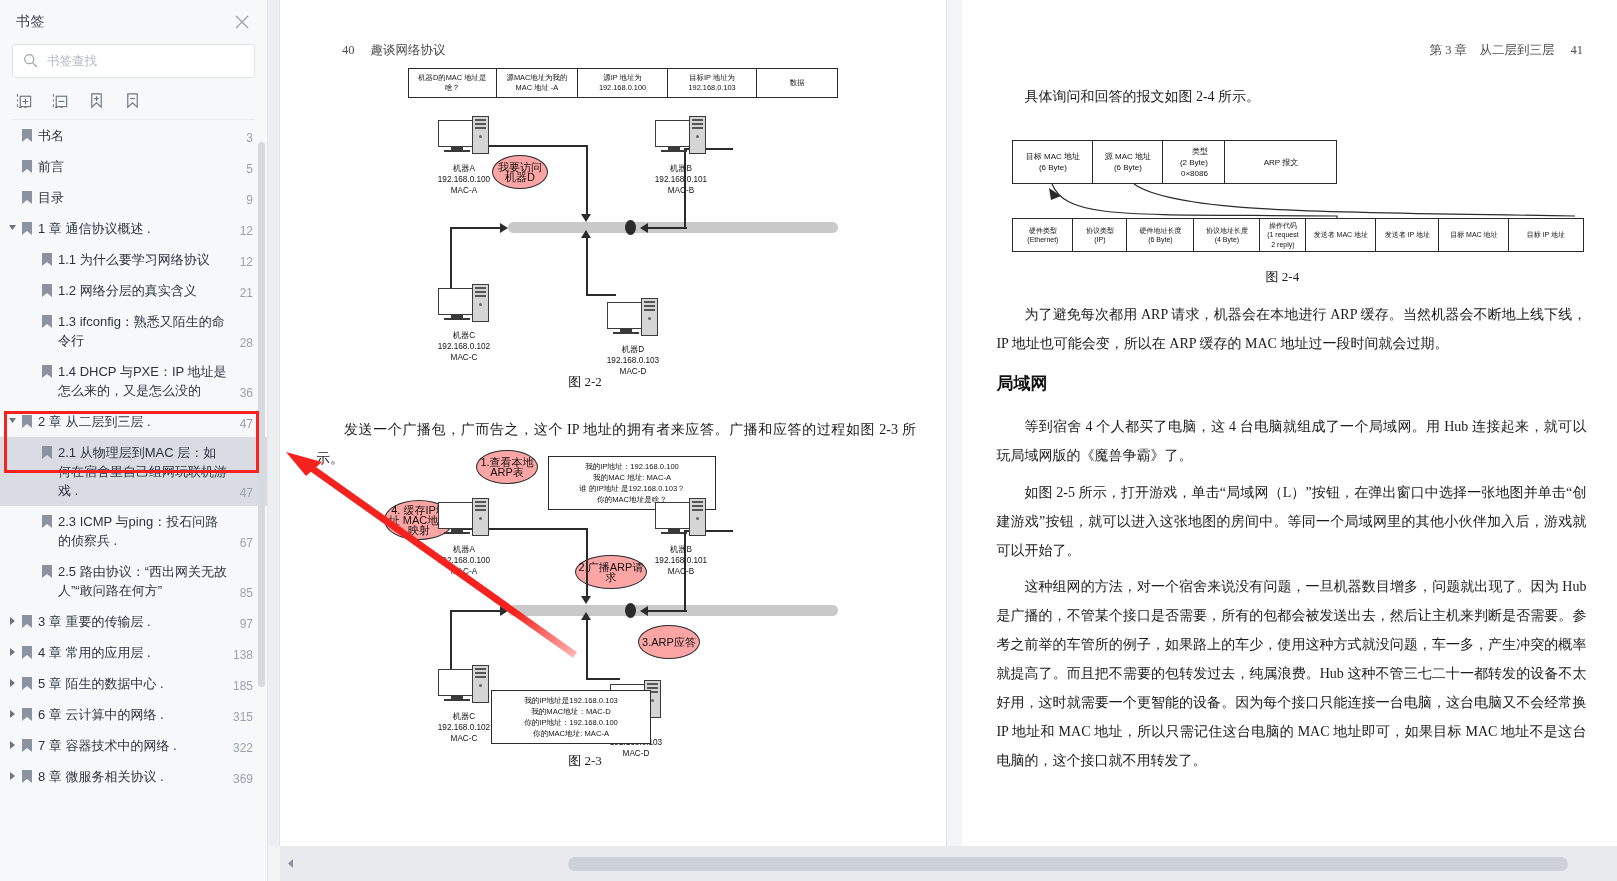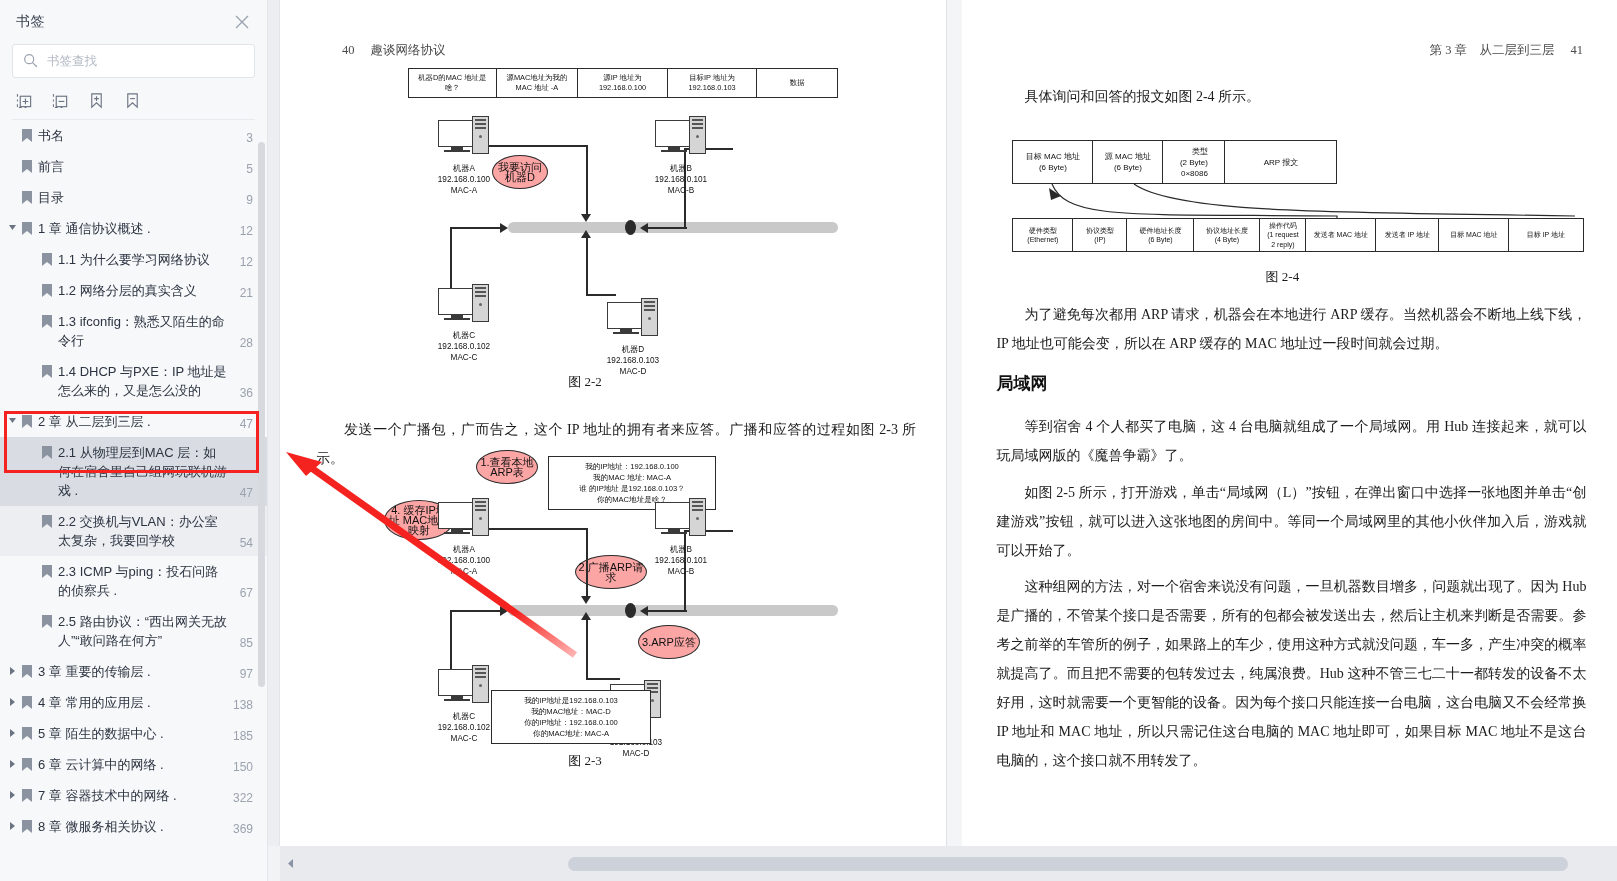--- a/index.html
+++ b/index.html
@@ -474,34 +474,20 @@
             </svg>
           </span>
           <span class="bmk-icon">
             <svg width="10" height="13" viewBox="0 0 10 13">
               <path d="M0 0 H10 V13 L5 9 L0 13 Z" fill="currentColor"></path>
             </svg>
           </span>
           <span class="bm-label">2.1 从物理层到MAC 层：如何在宿舍里自己组网玩联机游戏 .</span>
           <span class="bm-page">47</span>
         </div>
-        <div class="bm-row lvl1 hovered">
-          <span class="twisty empty">
-            <svg width="8" height="8" viewBox="0 0 8 8">
-              <path d="M1 0 L6 4 L1 8 Z" fill="currentColor"></path>
-            </svg>
-          </span>
-          <span class="bmk-icon">
-            <svg width="10" height="13" viewBox="0 0 10 13">
-              <path d="M0 0 H10 V13 L5 9 L0 13 Z" fill="currentColor"></path>
-            </svg>
-          </span>
-          <span class="bm-label">2.2 交换机与VLAN：办公室太复杂，我要回学校</span>
-          <span class="bm-page">54</span>
-        </div>
         <div class="bm-row lvl1">
           <span class="twisty empty">
             <svg width="8" height="8" viewBox="0 0 8 8">
               <path d="M1 0 L6 4 L1 8 Z" fill="currentColor"></path>
             </svg>
           </span>
           <span class="bmk-icon">
             <svg width="10" height="13" viewBox="0 0 10 13">
               <path d="M0 0 H10 V13 L5 9 L0 13 Z" fill="currentColor"></path>
             </svg>
@@ -570,21 +556,21 @@
             <svg width="8" height="8" viewBox="0 0 8 8">
               <path d="M1 0 L6 4 L1 8 Z" fill="currentColor"></path>
             </svg>
           </span>
           <span class="bmk-icon">
             <svg width="10" height="13" viewBox="0 0 10 13">
               <path d="M0 0 H10 V13 L5 9 L0 13 Z" fill="currentColor"></path>
             </svg>
           </span>
           <span class="bm-label">6 章 云计算中的网络 .</span>
-          <span class="bm-page">150</span>
+          <span class="bm-page">315</span>
         </div>
         <div class="bm-row lvl0">
           <span class="twisty">
             <svg width="8" height="8" viewBox="0 0 8 8">
               <path d="M1 0 L6 4 L1 8 Z" fill="currentColor"></path>
             </svg>
           </span>
           <span class="bmk-icon">
             <svg width="10" height="13" viewBox="0 0 10 13">
               <path d="M0 0 H10 V13 L5 9 L0 13 Z" fill="currentColor"></path>

